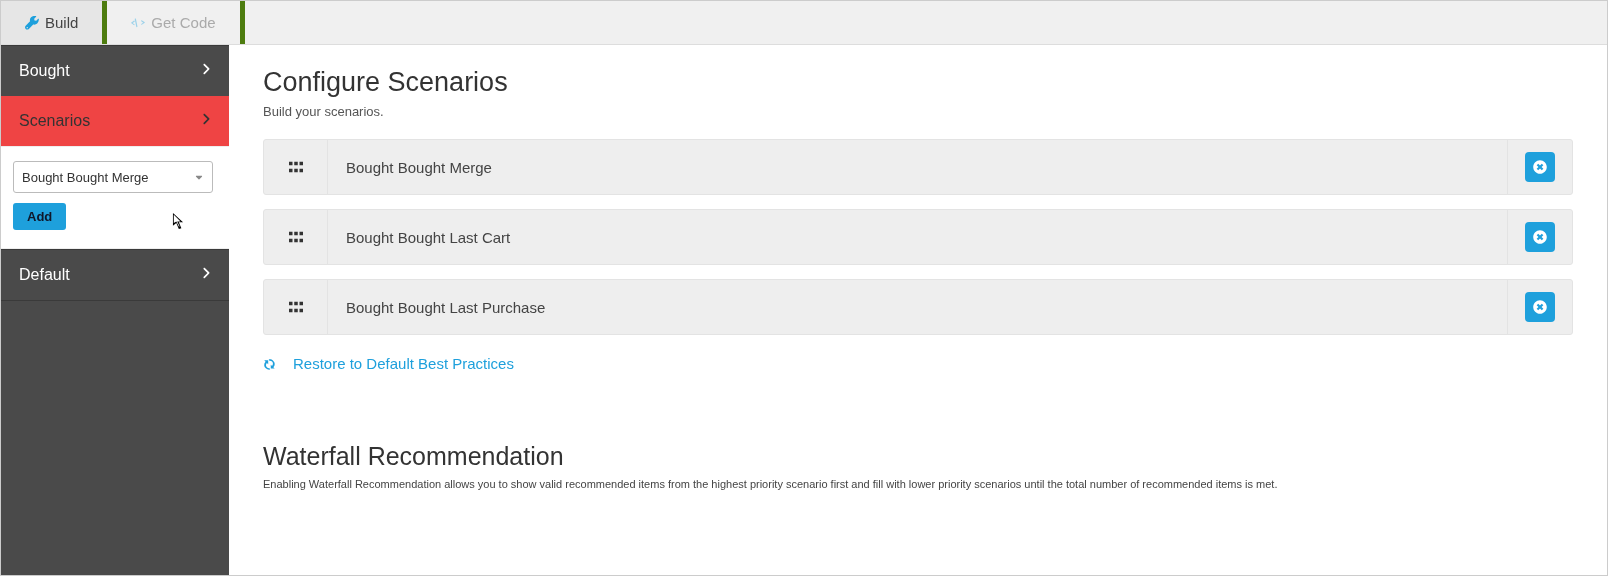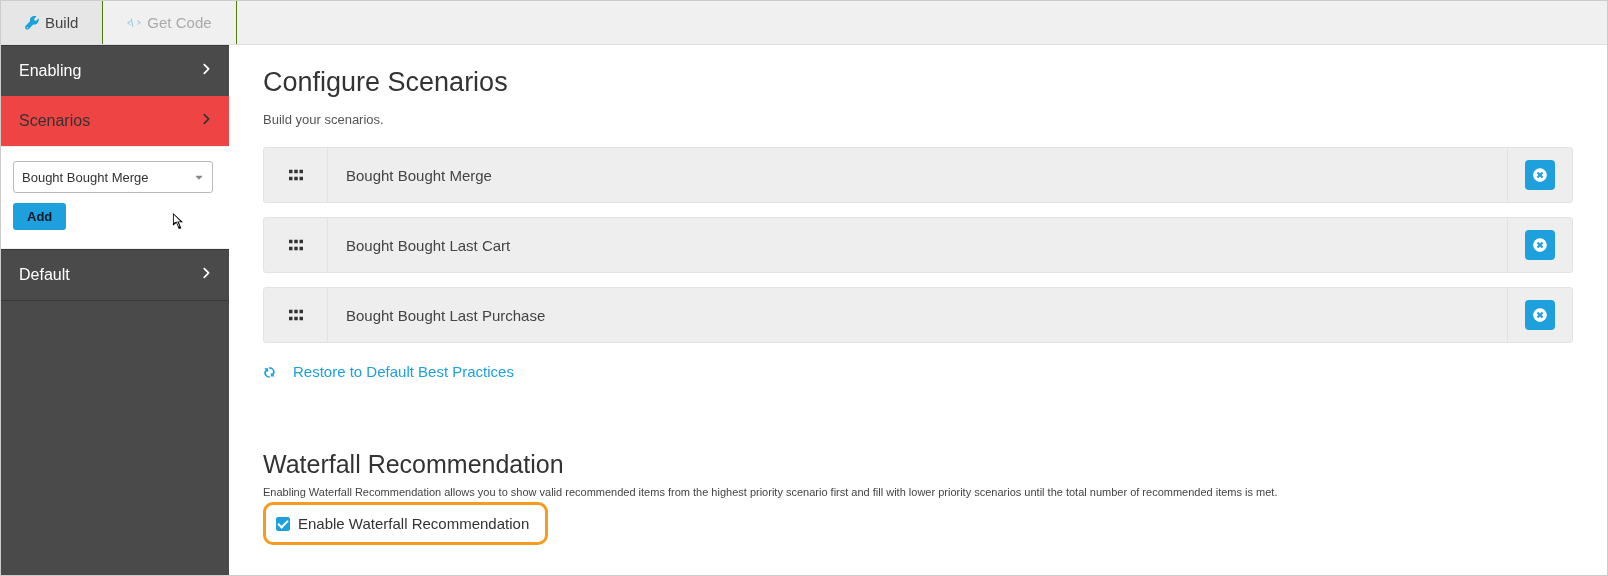--- a/index.html
+++ b/index.html
@@ -1,20 +1,20 @@
 <!DOCTYPE html>
 <html><head>
 <meta charset="utf-8">
 <style>
   * { box-sizing: border-box; margin: 0; padding: 0; }
   body { font-family: "Helvetica Neue", Helvetica, Arial, sans-serif; font-size: 14px; color: #333; background: #fff; width: 1608px; height: 576px; overflow: hidden; border: 1px solid #ccc; }
   
   
   .top-tabs { display: flex; align-items: stretch; background: #f0f0f0; border-bottom: 1px solid #ddd; height: 44px; }
-  .top-tab { display: flex; align-items: center; gap: 6px; padding: 12px 24px; font-size: 15px; color: #777; border-right: 1px solid #4d7c0f; cursor: pointer; }
+  .top-tab { display: flex; align-items: center; gap: 6px; padding: 12px 24px; font-size: 15px; color: #777; border-right: 5px solid #4d7c0f; cursor: pointer; }
   .top-tab.active { background: #e6e6e6; color: #444; }
   .top-tab.active .tab-icon { color: #1ea0dc; }
   .tab-icon { display: inline-flex; }
   .tab-icon svg { width: 14px; height: 14px; }
   .top-tab.inactive .tab-label { color: #aaa; }
   .top-tab.inactive .tab-icon { color: #9dd2ea; }
   
   
   .body-wrap { display: flex; height: calc(100% - 44px); }
   
@@ -27,21 +27,21 @@
   .side-select { width: 200px; height: 32px; border: 1px solid #bbb; border-radius: 3px; padding: 0 8px; font-size: 13px; color: #333; background: #fff; display:flex; align-items:center; justify-content:space-between; cursor:pointer; margin-bottom: 10px; }
   .side-select .caret { display:inline-block; }
   .side-select .caret svg { width:10px; height:10px; fill:#888; }
   .btn-add { background: #1ea0dc; color: #0f172a; border: none; border-radius: 3px; padding: 6px 14px; font-size: 13px; font-weight: 600; cursor: pointer; }
   .chevron-right svg { width: 10px; height: 14px; fill: #fff; }
   .side-item.white .chevron-right svg { fill: #333; }
   .sidebar-fill { flex: 1; background: #4a4a4a; }
   
   
   .main { flex: 1; padding: 22px 34px; overflow-y: auto; }
-  .main h1 { font-size: 27px; font-weight: 400; color: #333; margin-bottom: 14px; }
+  .main h1 { font-size: 27px; font-weight: 400; color: #333; margin-bottom: 6px; }
   .subtitle { font-size: 13px; color: #555; margin-bottom: 20px; }
   
   .scenario-row { display: flex; align-items: stretch; background: #eee; border: 1px solid #e3e3e3; border-radius: 3px; margin-bottom: 14px; height: 56px; }
   .drag-cell { width: 64px; display: flex; align-items: center; justify-content: center; border-right: 1px solid #e3e3e3; cursor: grab; }
   .drag-cell svg { width: 14px; height: 14px; fill: #333; }
   .scenario-label { flex: 1; display: flex; align-items: center; padding-left: 18px; font-size: 15px; color: #444; border-right: 1px solid #e3e3e3; }
   .delete-cell { width: 64px; display: flex; align-items: center; justify-content: center; }
   .delete-btn { width: 30px; height: 30px; background: #1ea0dc; border-radius: 4px; display: flex; align-items: center; justify-content: center; cursor: pointer; border:none; }
   .delete-btn svg { width: 14px; height: 14px; fill: #fff; }
   
@@ -78,21 +78,21 @@
         </svg>
     </span>
     <span class="tab-label">Get Code</span>
   </div>
 </div>
 
 <div class="body-wrap">
 
   <div class="sidebar">
     <div class="side-item dark">
-      <span>Enabling</span>
+      <span>Bought</span>
       <span class="chevron-right">
         <svg viewBox="0 0 256 512">
             <path d="M64 448c-8 0-16-3-22-9-12-12-12-32 0-45l138-138L42 118c-12-12-12-32 0-45s32-12 45 0l160 160c12 12 12 32 0 45L87 439c-6 6-15 9-23 9z"></path>
           </svg>
       </span>
     </div>
     <div class="side-item white">
       <span>Scenarios</span>
       <span class="chevron-right">
         <svg viewBox="0 0 256 512">
@@ -192,24 +192,20 @@
     <a class="restore-link">
       <svg viewBox="0 0 512 512">
           <path d="M370 134C327 91 266 74 209 88l25 48c35-5 71 7 97 33 44 44 44 115 0 159l-48-48v144h144l-48-48c69-69 69-181-9-242zM142 378c-44-44-44-115 0-159l48 48V123H46l48 48c-69 69-69 181 9 242 43 43 104 60 161 46l-25-48c-35 5-71-7-97-33z"></path>
         </svg>
       <span>Restore to Default Best Practices</span>
     </a>
 
     <h2>Waterfall Recommendation</h2>
     <div class="desc">Enabling Waterfall Recommendation allows you to show valid recommended items from the highest priority scenario first and fill with lower priority scenarios until the total number of recommended items is met.</div>
 
-    <label class="checkbox-wrap">
-      <input type="checkbox" class="chk" checked="" style="">
-      <span class="chk-label">Enable Waterfall Recommendation</span>
-    </label>
   </div>
 </div>
 
 <div class="cursor-img">
   <svg viewBox="0 0 12 19">
       <path fill="#000" d="M0 0l0 15 4-3 3 7 3-1-3-7 5 0z"></path>
       <path fill="#fff" d="M1 2l0 10 3-2 3 6 1 0-3-6 4 0z"></path>
     </svg>
 </div>
 

